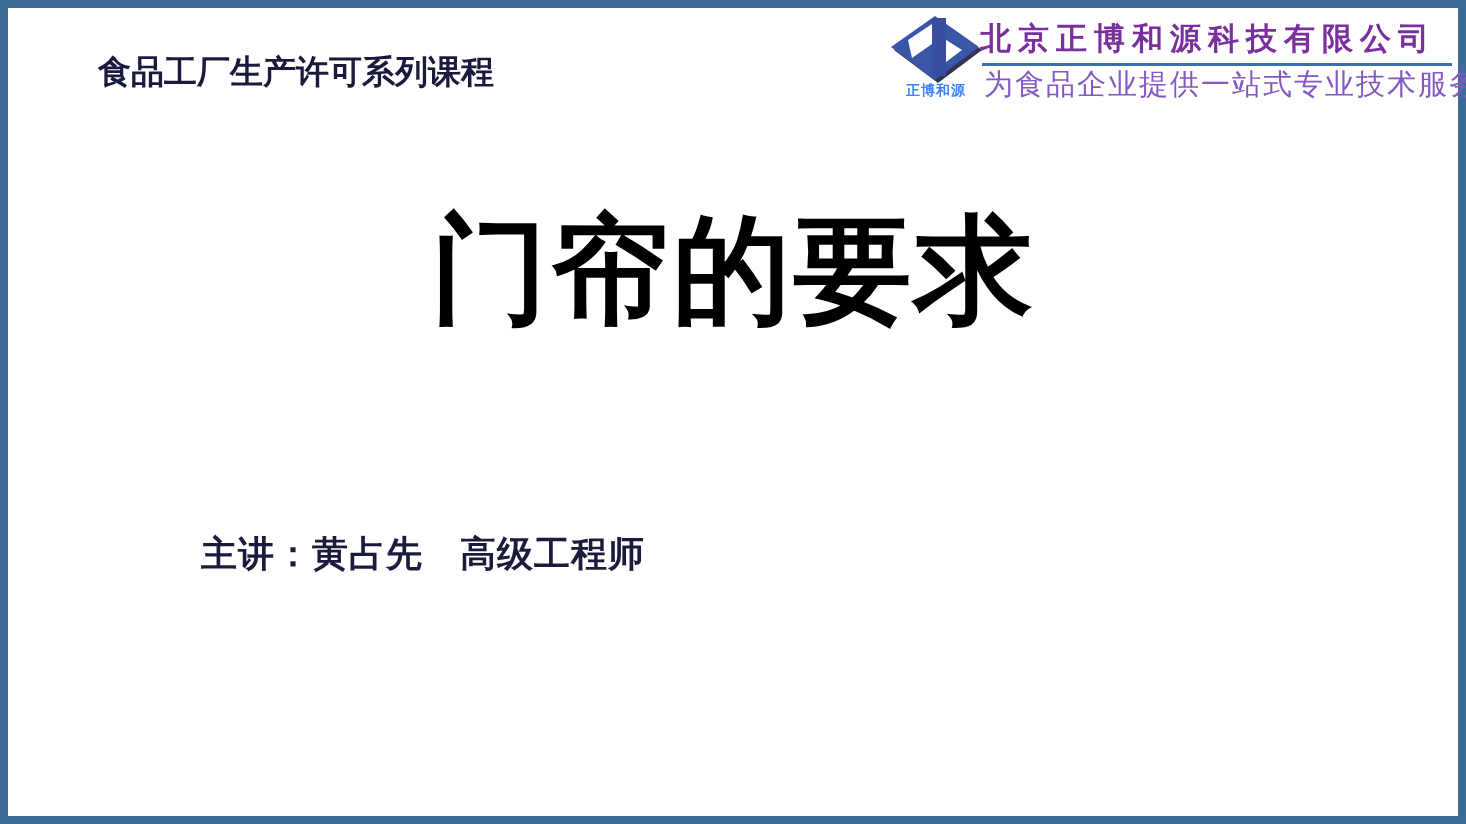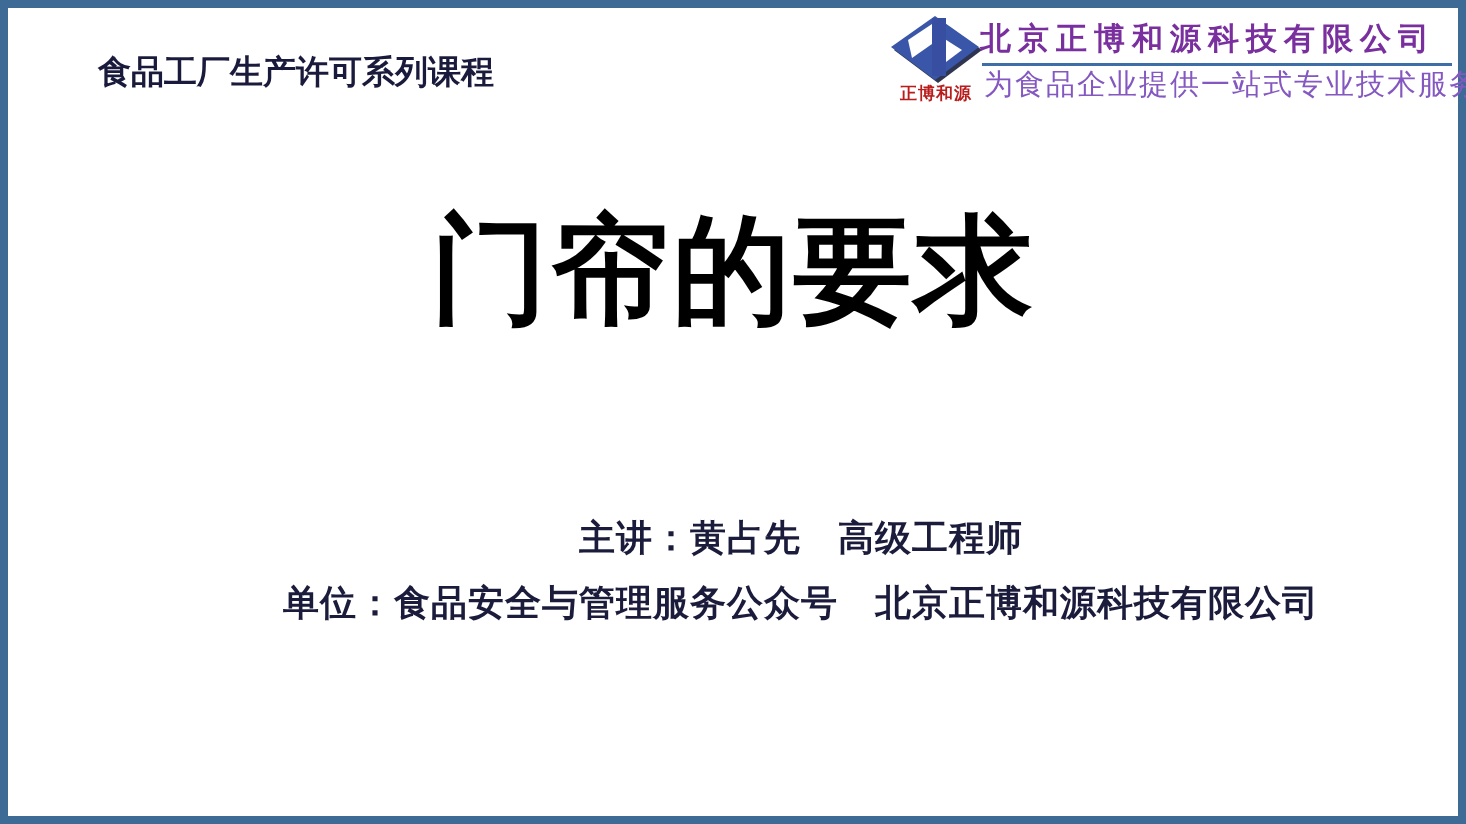--- a/index.html
+++ b/index.html
@@ -67,23 +67,23 @@
   }
   #company-logo-mark svg { display: block; }
 
   #company-logo-wordmark {
     position: absolute;
     left: 10px;
     top: 74px;
     width: 92px;
     text-align: center;
     font-family: "Liberation Serif", "DejaVu Serif", serif;
-    font-size: 17px;
+    font-size: 14px;
     font-weight: bold;
-    color: #b91c1c;
+    color: #3b82f6;
     letter-spacing: 1px;
     white-space: nowrap;
   }
 
   #company-name-line {
     position: absolute;
     left: 100px;
     top: 14px;
     font-size: 31px;
     font-weight: bold;
@@ -127,23 +127,22 @@
     letter-spacing: 3px;
     line-height: 1.12;
     white-space: nowrap;
     font-family: Liberation Mono, monospace;
   }
 
   
   #presenter-block {
     position: absolute;
     left: 193px;
-    top: 512px;
+    top: 528px;
     width: 1200px;
-    text-align: center;
   }
 
   .presenter-line {
     font-size: 36px;
     font-weight: bold;
     color: #1b1b3c;
     letter-spacing: 1px;
     white-space: nowrap;
     line-height: 1;
   }
@@ -186,16 +185,15 @@
       <div id="brand-divider"></div>
 
       <div id="company-slogan-line">为食品企业提供一站式专业技术服务</div>
     </div>
   </div>
 
   <div id="slide-main-title">门帘的要求</div>
 
   <div id="presenter-block">
     <div id="presenter-line-speaker" class="presenter-line">主讲：黄占先　高级工程师</div>
-    <div id="presenter-line-affiliation" class="presenter-line">单位：食品安全与管理服务公众号　北京正博和源科技有限公司</div>
   </div>
 
 </div>
 
 </body></html>

